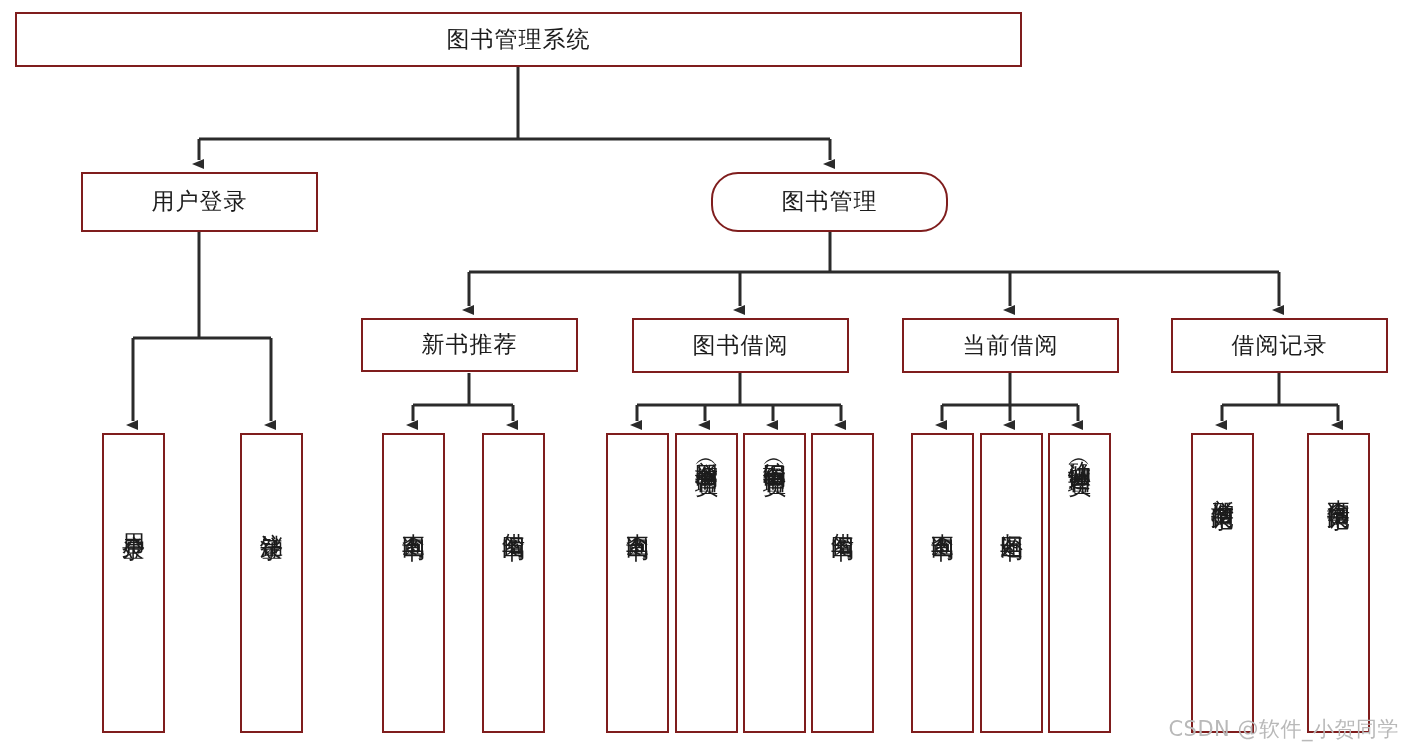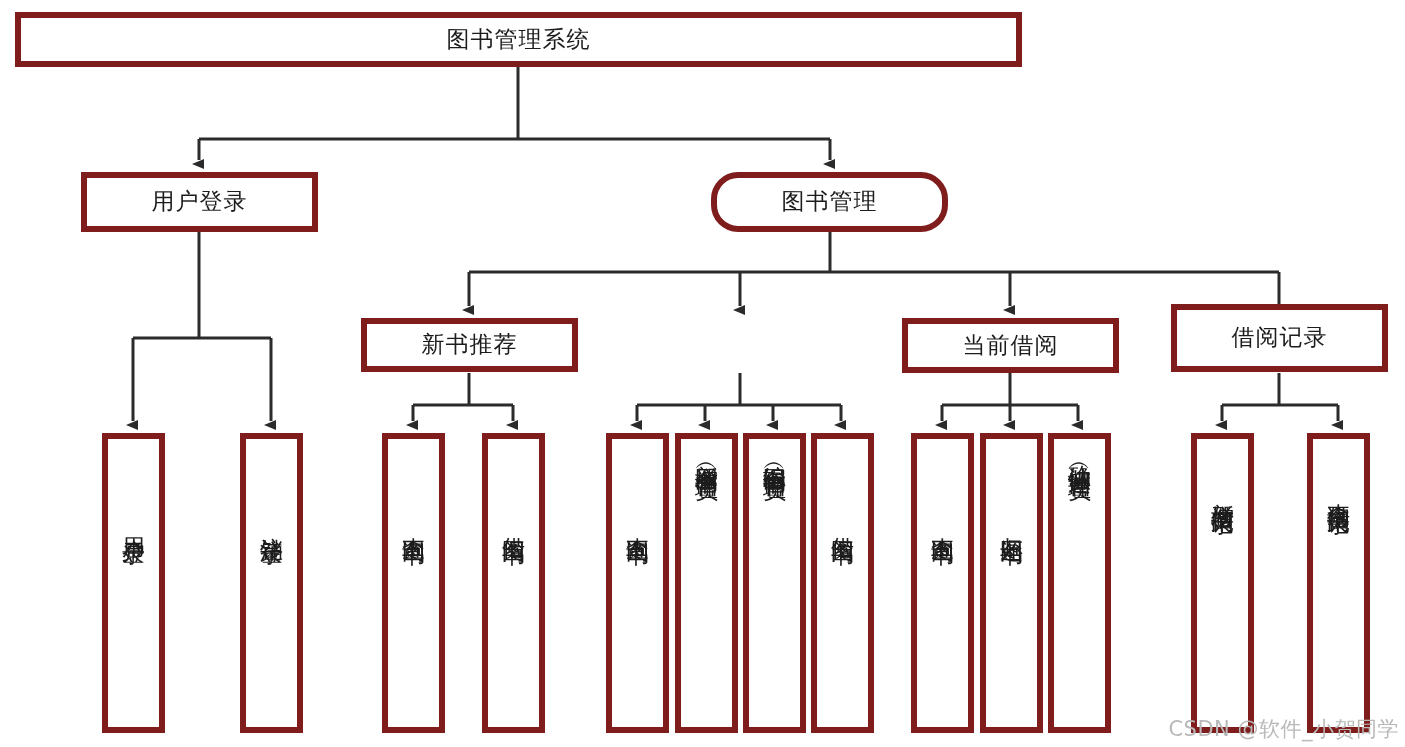--- a/index.html
+++ b/index.html
@@ -18,21 +18,21 @@
     position:absolute;
     left:0; top:0;
     width:1405px;
     height:747px;
     pointer-events:none;
   }
   .node{
     position:absolute;
     box-sizing:border-box;
     background:#ffffff;
-    border:6px solid #7f1d1d;
+    border:2px solid #7f1d1d;
     display:flex;
     align-items:center;
     justify-content:center;
     color:#1c1c1c;
   }
   .node.horiz{
     font-size:23px;
     letter-spacing:1px;
     line-height:1.2;
   }
@@ -135,24 +135,27 @@
   <div class="node horiz" style="left:81px;top:172px;width:237px;height:60px;">
     <span>用户登录</span>
   </div>
   <div class="node horiz" style="left:711px;top:172px;width:237px;height:60px;border-radius:27px;">
     <span>图书管理</span>
   </div>
 
   <div class="node horiz" style="left:361px;top:318px;width:217px;height:54px;font-family:Liberation Serif, serif;">
     <span>新书推荐</span>
   </div>
+  <div class="node horiz" style="left:632px;top:318px;width:217px;height:55px;">
+    <span>图书借阅</span>
+  </div>
   <div class="node horiz" style="left:902px;top:318px;width:217px;height:55px;align-items:center;">
     <span>当前借阅</span>
   </div>
-  <div class="node horiz" style="left:1171px;top:304px;width:217px;height:68px;">
+  <div class="node horiz" style="left:1171px;top:318px;width:217px;height:55px;">
     <span>借阅记录</span>
   </div>
 
   <div class="node vert mid" style="left:102px;top:433px;width:63px;height:300px;">
     <span class="vlabel">用户登录</span>
   </div>
   <div class="node vert mid" style="left:240px;top:433px;width:63px;height:300px;">
     <span class="vlabel">注销登录</span>
   </div>
 

